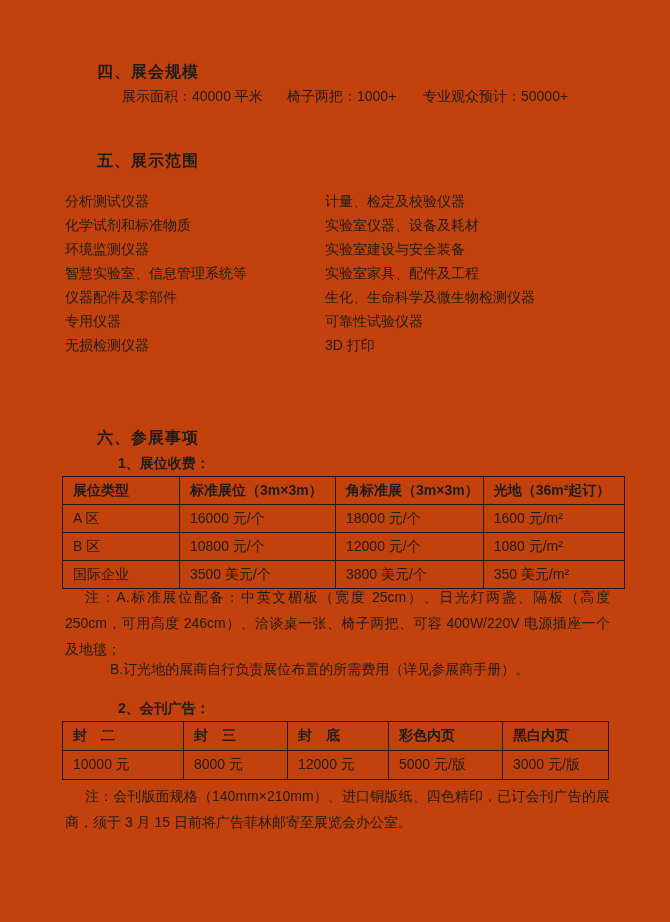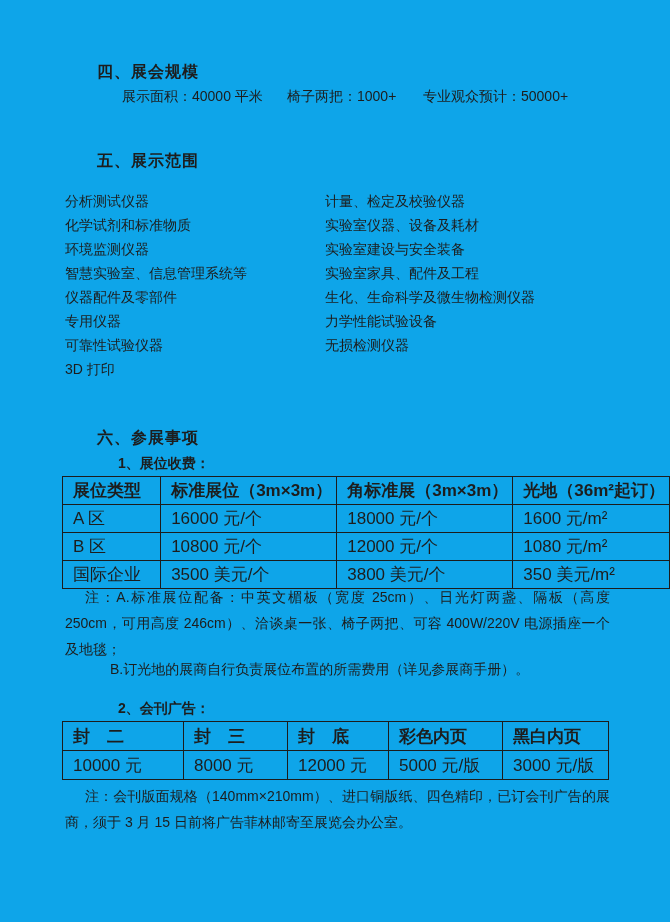--- a/index.html
+++ b/index.html
@@ -1,20 +1,20 @@
 <!DOCTYPE html>
 <html><head>
 <meta charset="utf-8">
 <style>
   html,body{margin:0;padding:0;}
   .page{
     position:relative;
     width:670px;
     height:922px;
-    background:#0ea5e9;
+    background:#c2410c;
     color:#1d1d1d;
     font-family:"Liberation Sans","DejaVu Sans",sans-serif;
     overflow:hidden;
   }
   .sec-heading{
     position:absolute;
     left:97px;
     font-size:16px;
     font-weight:bold;
     letter-spacing:1px;
@@ -53,21 +53,21 @@
     font-weight:bold;
     white-space:nowrap;
   }
   #sub1{left:118px;top:455px;}
   #sub2{left:118px;top:700px;}
   table{
     position:absolute;
     left:62px;
     border-collapse:collapse;
     table-layout:fixed;
-    font-size:17px;
+    font-size:14px;
   }
   #table1{top:476px;}
   #table2{top:721px;}
   th,td{
     border:1.5px solid #1c1c1c;
     text-align:left;
     vertical-align:middle;
     padding:0 4px 0 10px;
     white-space:nowrap;
     overflow:hidden;
@@ -105,21 +105,20 @@
     <span>计量、检定及校验仪器</span>
     <span>化学试剂和标准物质</span>
     <span>实验室仪器、设备及耗材</span>
     <span>环境监测仪器</span>
     <span>实验室建设与安全装备</span>
     <span>智慧实验室、信息管理系统等</span>
     <span>实验室家具、配件及工程</span>
     <span>仪器配件及零部件</span>
     <span>生化、生命科学及微生物检测仪器</span>
     <span>专用仪器</span>
-    <span>力学性能试验设备</span>
     <span>可靠性试验仪器</span>
     <span>无损检测仪器</span>
     <span>3D 打印</span>
   </div>
 
   <div id="h6" class="sec-heading">六、参展事项</div>
 
   <div id="sub1" class="subheading">1、展位收费：</div>
 
   <table id="table1">

